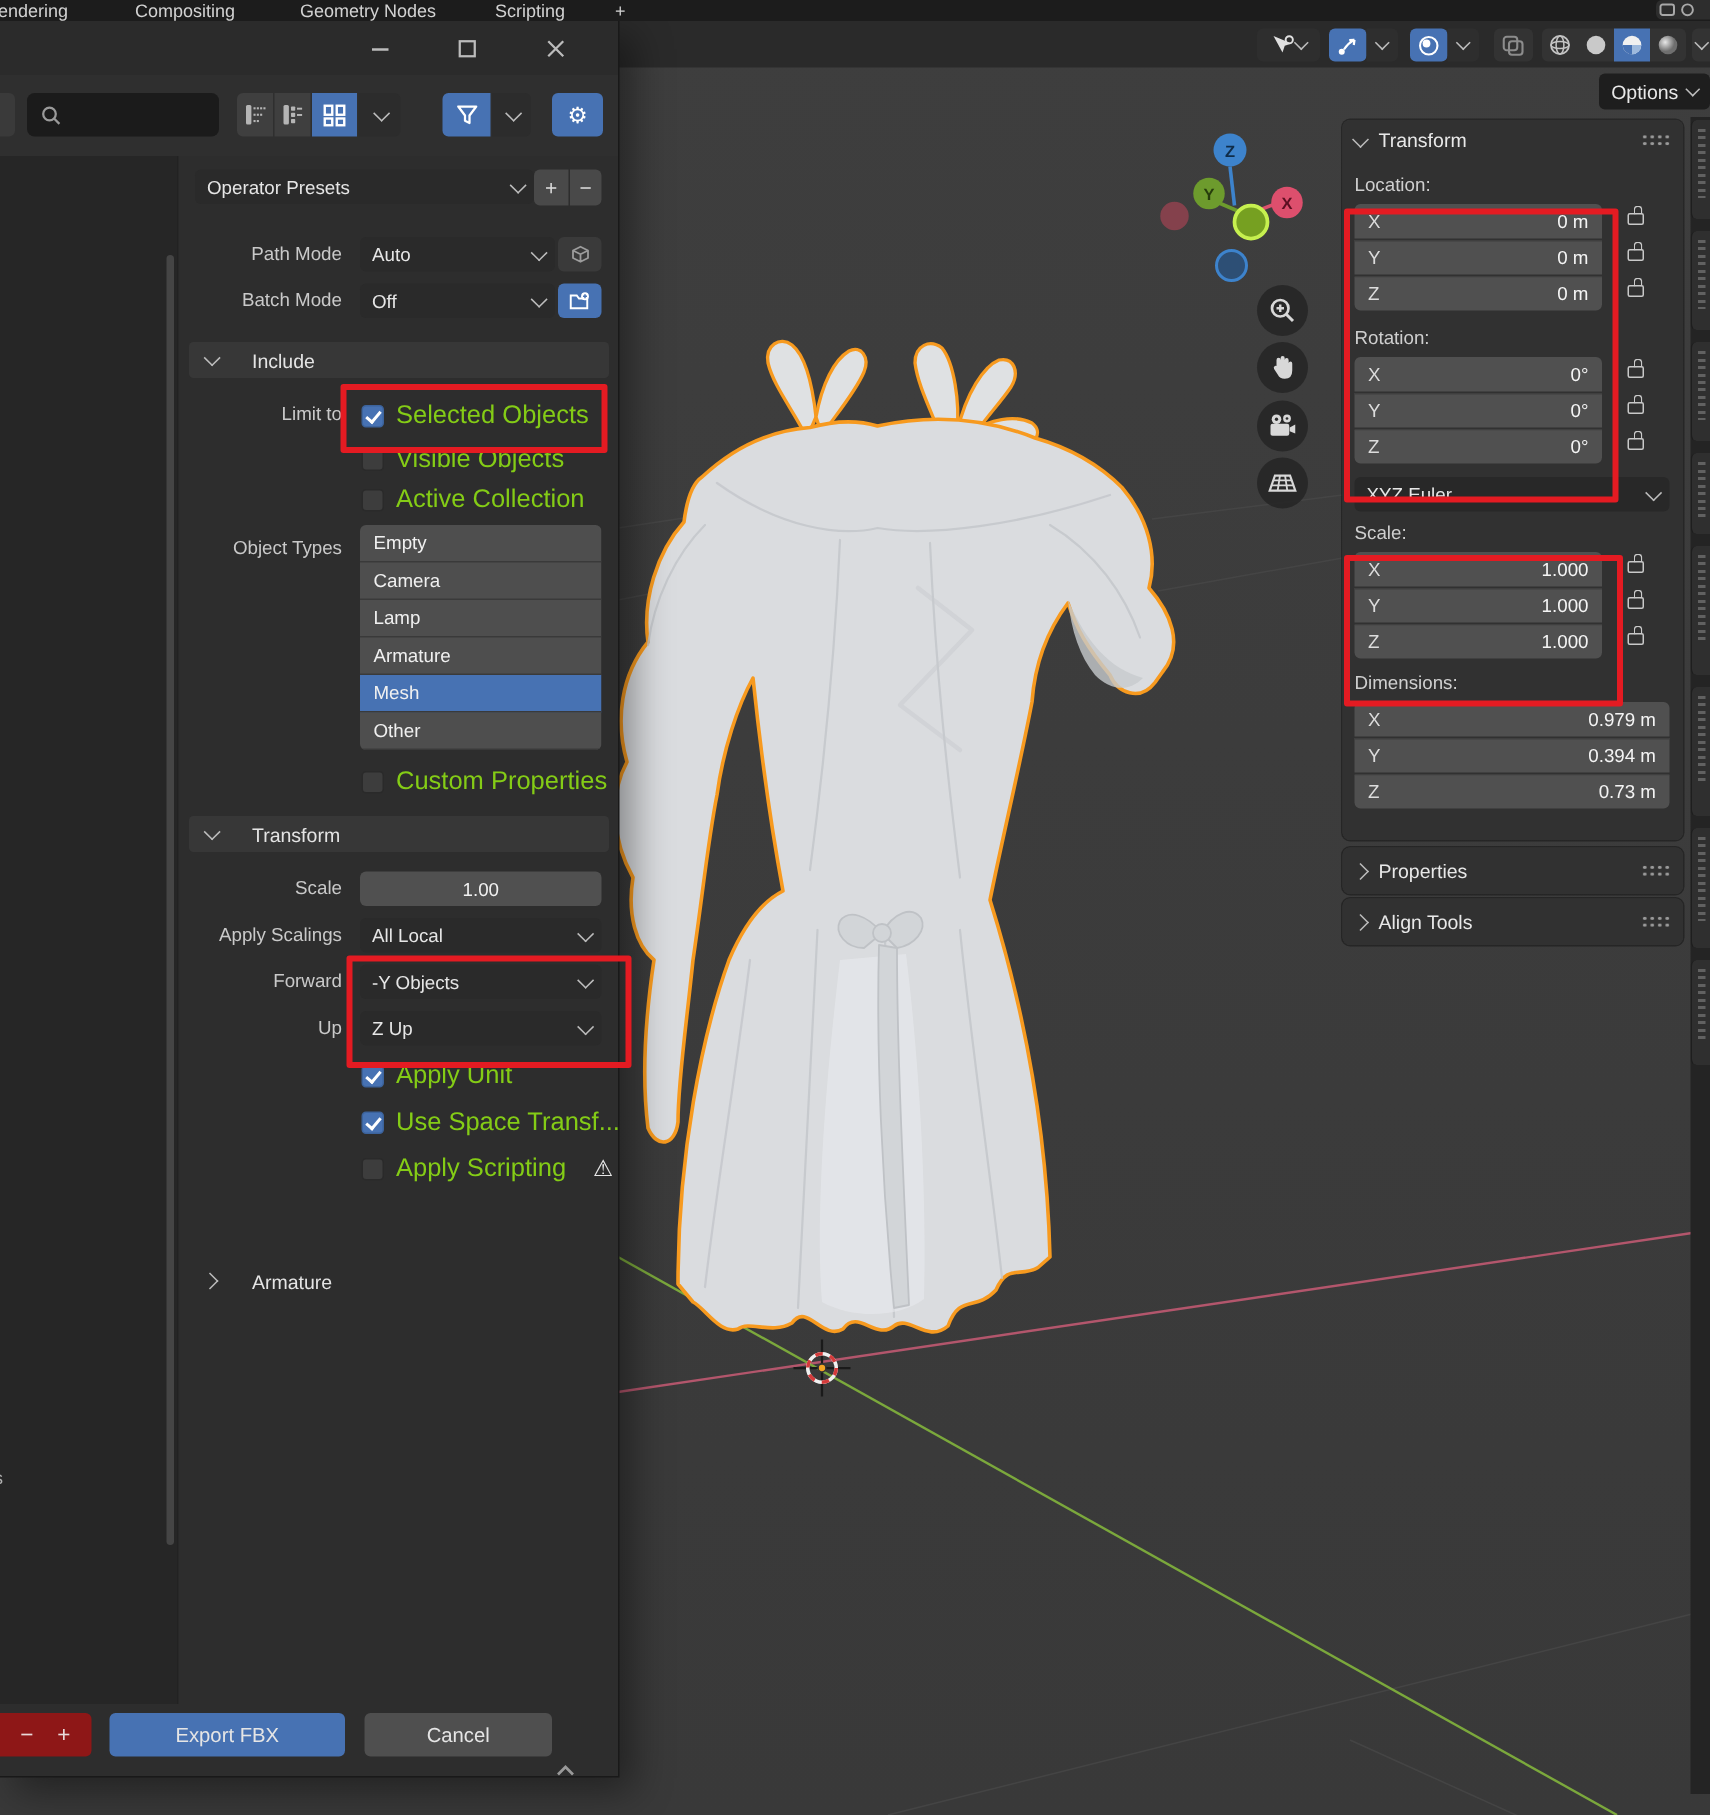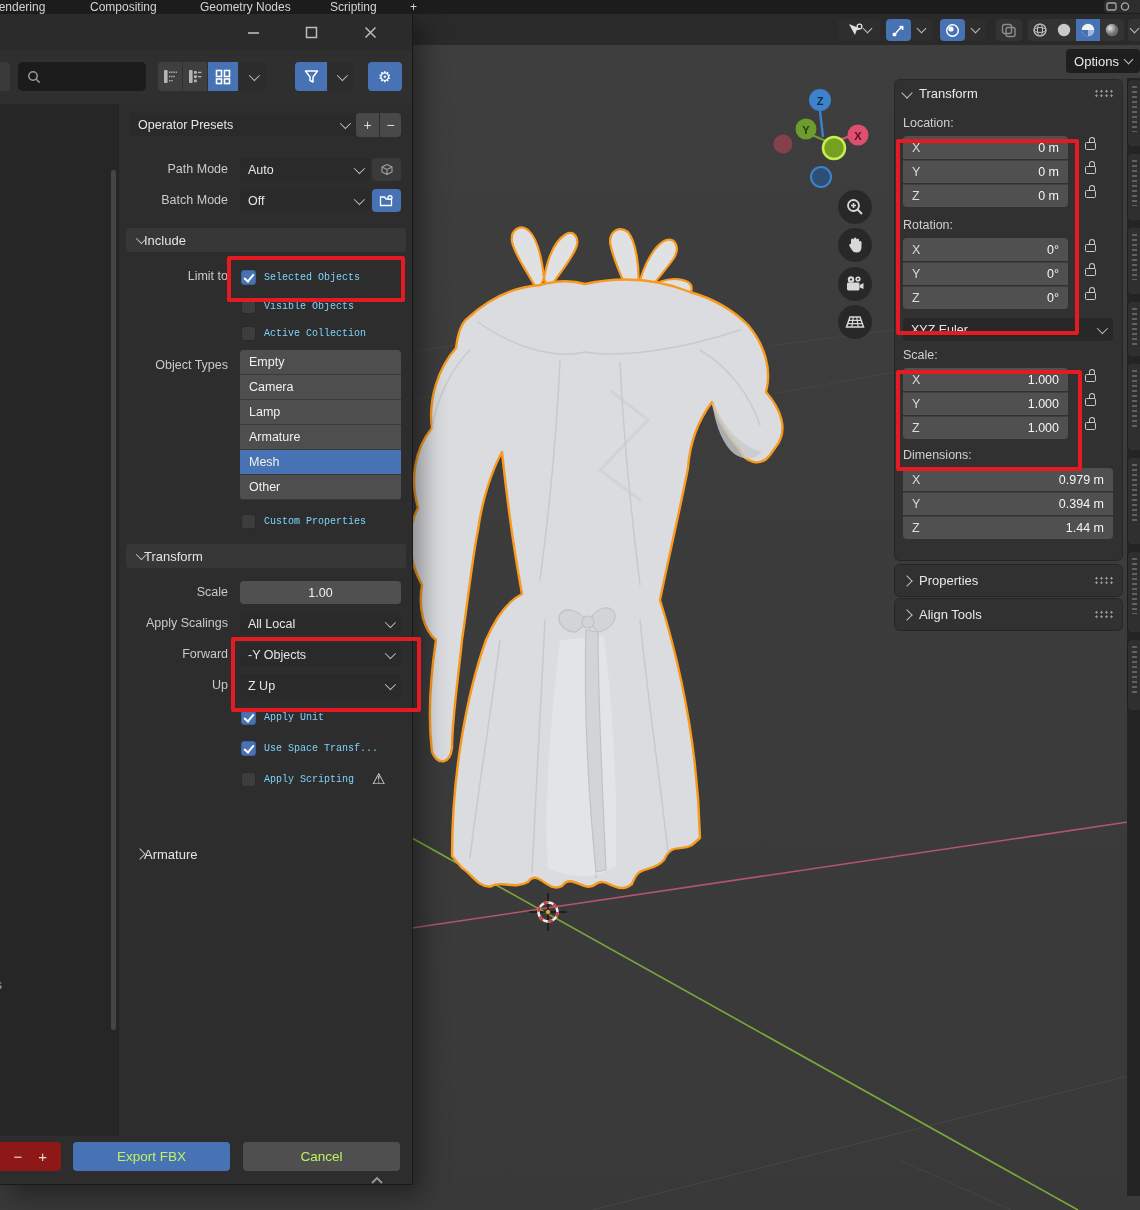--- a/index.html
+++ b/index.html
@@ -43,34 +43,34 @@
   .field{position:absolute;left:240px;width:130px;height:23px;background:#2a2a2a;border-radius:4px;color:#e6e6e6;
     font-size:12.5px;display:flex;align-items:center;padding:0 8px;box-sizing:border-box;justify-content:space-between;}
   .field.wide{width:161px;}
   .slider{position:absolute;left:240px;width:161px;height:23px;background:#505050;border-radius:4px;color:#f0f0f0;
     font-size:12.5px;display:flex;align-items:center;justify-content:center;}
   .chevd{width:7px;height:7px;border-right:1.5px solid #bdbdbd;border-bottom:1.5px solid #bdbdbd;
     transform:rotate(45deg) translateY(-2px);flex:none;}
   .chevr{width:7px;height:7px;border-right:1.6px solid #bdbdbd;border-bottom:1.6px solid #bdbdbd;
     transform:rotate(-45deg);display:inline-block;}
   .sect{position:absolute;left:126px;width:280px;height:24px;background:#373737;border-radius:3px;
-    display:flex;align-items:center;gap:0;padding-left:10px;box-sizing:border-box;color:#e4e4e4;font-size:13px;}
+    display:flex;align-items:center;gap:24px;padding-left:10px;box-sizing:border-box;color:#e4e4e4;font-size:13px;}
   .sect.flat{background:#343434;}
   .cbrow{position:absolute;left:241px;display:flex;align-items:center;gap:8px;height:22px;}
   .cb{width:15px;height:15px;background:#3d3d3d;border:1px solid #2a2a2a;border-radius:3px;box-sizing:border-box;position:relative;flex:none;}
   .cb.on{background:#4772b3;border-color:#3c639c;}
   .cb.on::after{content:"";position:absolute;left:4px;top:1px;width:4px;height:8px;
     border-right:2px solid #fff;border-bottom:2px solid #fff;transform:rotate(40deg);}
-  .cblbl{color:#7dd3fc;font-size:10px;white-space:nowrap;font-family:Liberation Mono, monospace;}
+  .cblbl{color:#84cc16;font-size:17px;white-space:nowrap;}
   #ot-list{position:absolute;left:240px;top:336px;width:161px;border-radius:4px;overflow:hidden;}
   .ot-row{height:24px;background:#4e4e4e;border-bottom:1px solid #3a3a3a;color:#f0f0f0;font-size:12.5px;
     display:flex;align-items:center;padding-left:9px;}
   .ot-row.sel{background:#4772b3;}
   #dlg-bottom{position:absolute;left:0;top:1122px;width:412px;height:48px;background:#2d2d2d;}
-  .bigbtn{position:absolute;top:6px;height:29px;border-radius:4px;color:#bef264;font-size:13.5px;
+  .bigbtn{position:absolute;top:6px;height:29px;border-radius:4px;color:#e5e5e5;font-size:13.5px;
     display:flex;align-items:center;justify-content:center;}
   #fname-step{position:absolute;left:-26px;top:6px;width:87px;height:29px;background:#8e1717;border-radius:4px;
     color:#e9d9d9;font-size:15px;display:flex;align-items:center;justify-content:flex-end;gap:16px;padding-right:14px;box-sizing:border-box;}
   
   .npanel{position:absolute;left:895px;width:227px;background:rgba(49,49,49,.97);border-radius:5px;z-index:10;
     box-shadow:0 0 0 1px rgba(20,20,20,.55);}
   .np-head{position:absolute;left:0;top:0;width:100%;height:26px;display:flex;align-items:center;gap:8px;
     padding:0 8px;box-sizing:border-box;color:#e8e8e8;font-size:13px;}
   .grip{margin-left:auto;width:20px;height:9px;background-image:radial-gradient(circle,#9a9a9a 1px,transparent 1.3px);
     background-size:5px 4.5px;}
@@ -376,21 +376,21 @@
   <div class="nrow wide rtop" style="top:388px">
       <span class="ax">X</span>
       <span class="val">0.979 m</span>
     </div>
   <div class="nrow wide" style="top:412px">
       <span class="ax">Y</span>
       <span class="val">0.394 m</span>
     </div>
   <div class="nrow wide rbot" style="top:436px">
       <span class="ax">Z</span>
-      <span class="val">1.44 m</span>
+      <span class="val">0.73 m</span>
     </div>
 </div>
 
 <div class="npanel" style="top:565px;height:31px">
   <div class="np-head" style="height:31px">
     <span class="chevr"></span>
     <span>Properties</span>
     <span class="grip"></span>
   </div>
 </div>
@@ -610,21 +610,21 @@
   </div>
 
   <div id="dlg-bottom">
     <div id="fname-step">
       <span>−</span>
       <span>+</span>
     </div>
     <div class="bigbtn" style="left:73px;width:157px;background:#4772b3">
       <span>Export FBX</span>
     </div>
-    <div class="bigbtn" style="left:243px;width:157px;background:#4f4f4f">
+    <div class="bigbtn" style="left:243px;width:125px;background:#4f4f4f">
       <span>Cancel</span>
     </div>
     <svg class="abs" style="left:370px;top:40px" width="14" height="8" viewBox="0 0 14 8">
       <path d="M2,7 L7,2 L12,7" fill="none" stroke="#999" stroke-width="1.8"></path>
     </svg>
   </div>
 </div>
 
 <div id="topbar">
   <span class="menu-item" style="left:-10px">Rendering</span>

